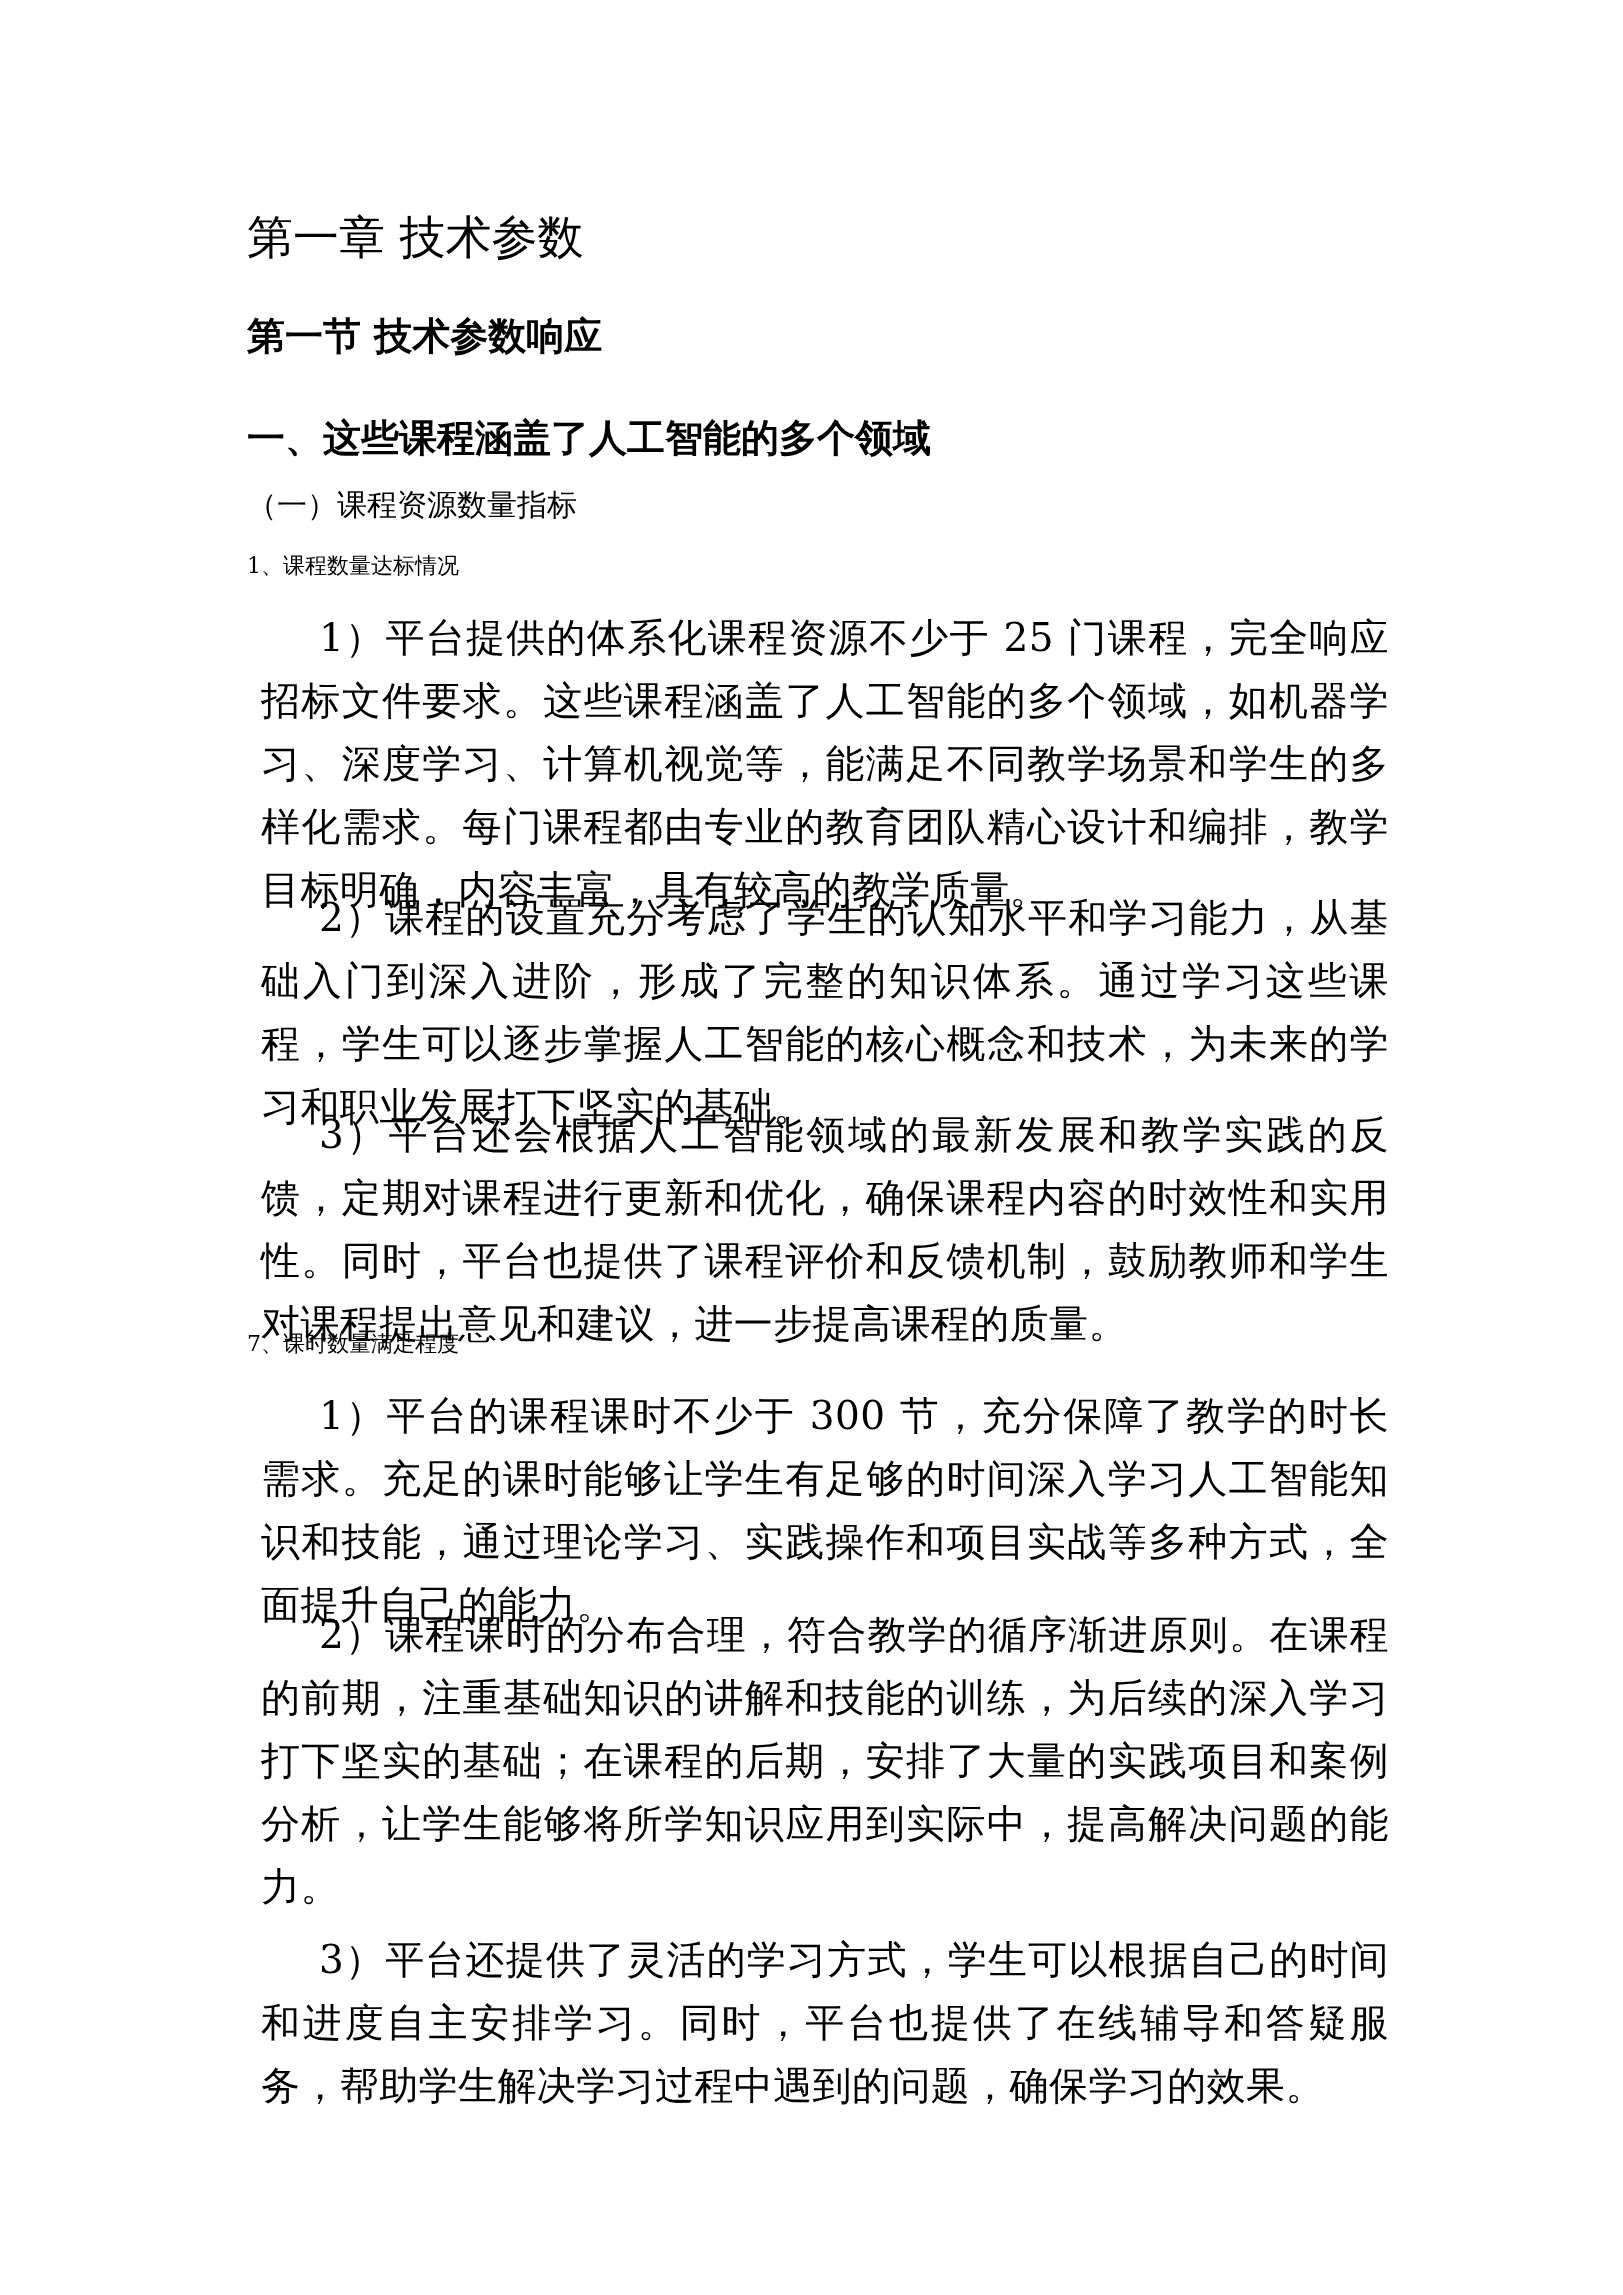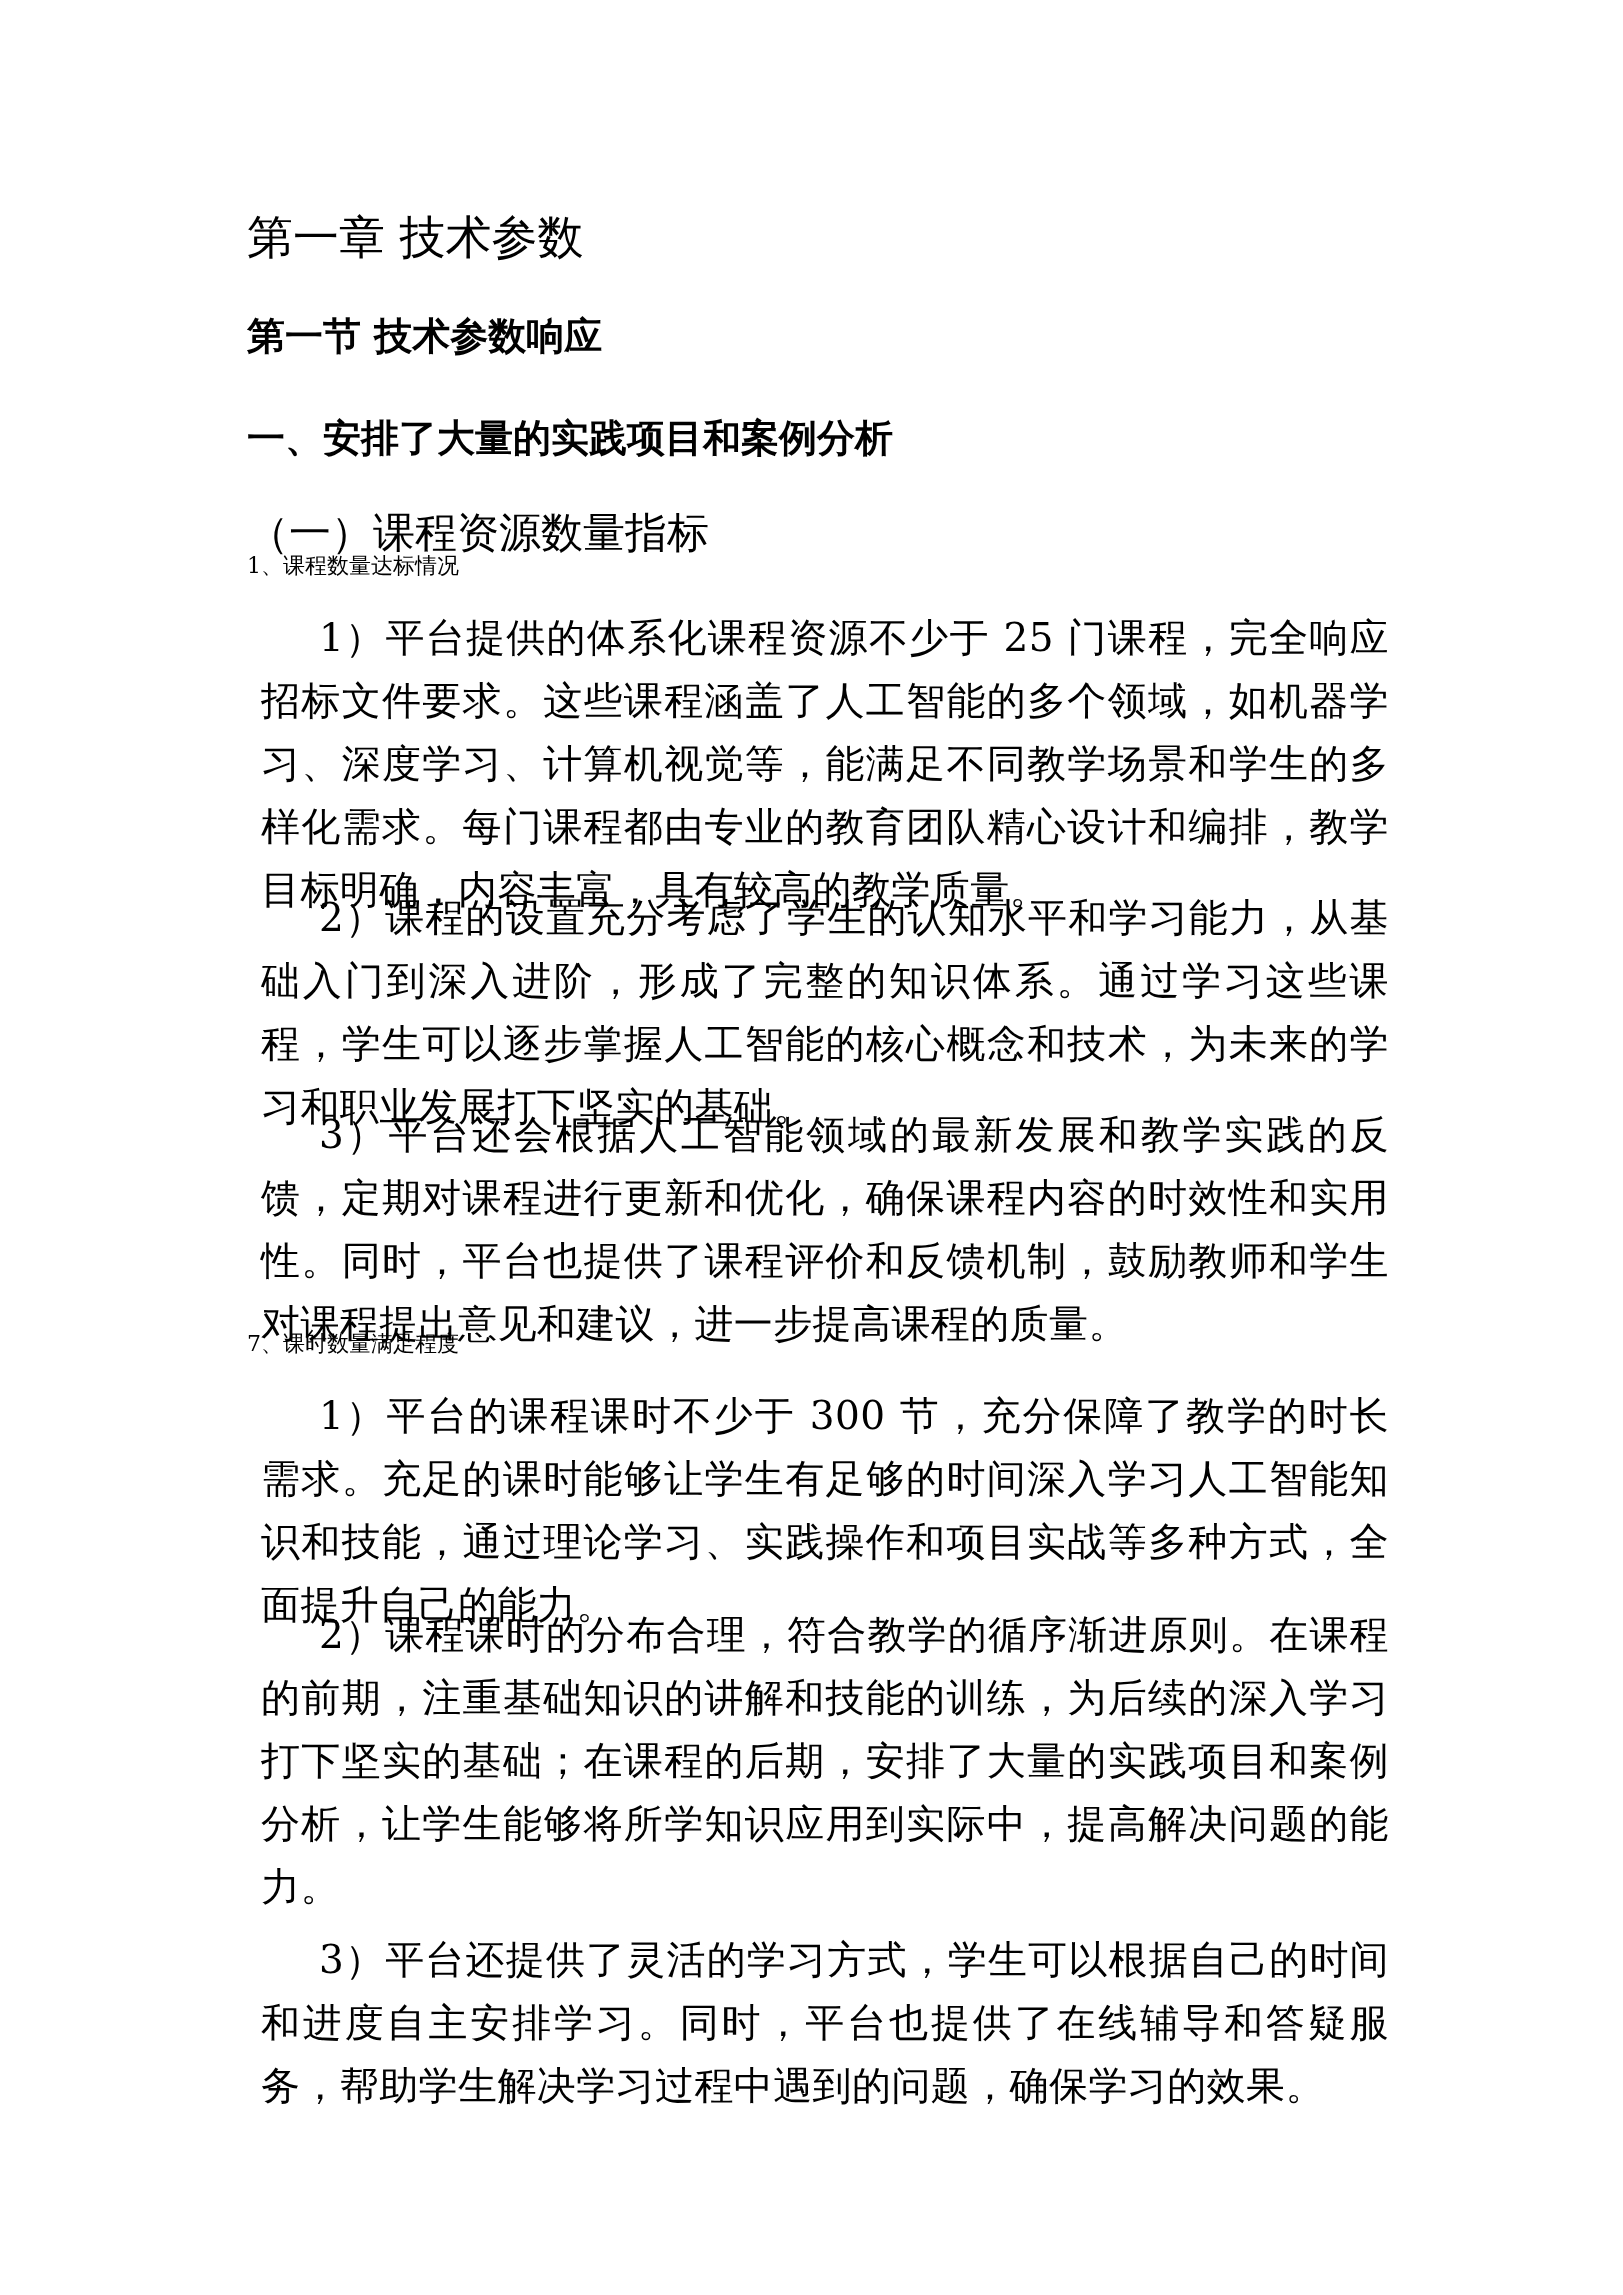--- a/index.html
+++ b/index.html
@@ -45,22 +45,22 @@
       left: 0;
       top: 412px;
       font-size: 38px;
       font-weight: bold;
       line-height: 52px;
       white-space: nowrap;
     }
     .h4 {
       position: absolute;
       left: 0;
-      top: 510px;
-      font-size: 42px;
+      top: 482px;
+      font-size: 30px;
       font-weight: normal;
       line-height: 46px;
       white-space: nowrap;
     }
     .h5 {
       position: absolute;
       left: 0;
       font-size: 22px;
       font-weight: normal;
       line-height: 39px;
@@ -81,21 +81,21 @@
   </style>
 </head>
 <body>
 
 <div class="page">
 
   <div class="h1">第一章  技术参数</div>
 
   <div class="h2">第一节  技术参数响应</div>
 
-  <div class="h3">一、安排了大量的实践项目和案例分析</div>
+  <div class="h3">一、这些课程涵盖了人工智能的多个领域</div>
 
   <div class="h4">（一）课程资源数量指标</div>
 
   <div class="h5" style="top:546px;">1、课程数量达标情况</div>
 
   <p class="para" style="top:592px;">1）平台提供的体系化课程资源不少于 25 门课程，完全响应招标文件要求。这些课程涵盖了人工智能的多个领域，如机器学习、深度学习、计算机视觉等，能满足不同教学场景和学生的多样化需求。每门课程都由专业的教育团队精心设计和编排，教学目标明确，内容丰富，具有较高的教学质量。</p>
 
   <p class="para" style="top:872px;">2）课程的设置充分考虑了学生的认知水平和学习能力，从基础入门到深入进阶，形成了完整的知识体系。通过学习这些课程，学生可以逐步掌握人工智能的核心概念和技术，为未来的学习和职业发展打下坚实的基础。</p>
 
   <p class="para" style="top:1089px;">3）平台还会根据人工智能领域的最新发展和教学实践的反馈，定期对课程进行更新和优化，确保课程内容的时效性和实用性。同时，平台也提供了课程评价和反馈机制，鼓励教师和学生对课程提出意见和建议，进一步提高课程的质量。</p>

